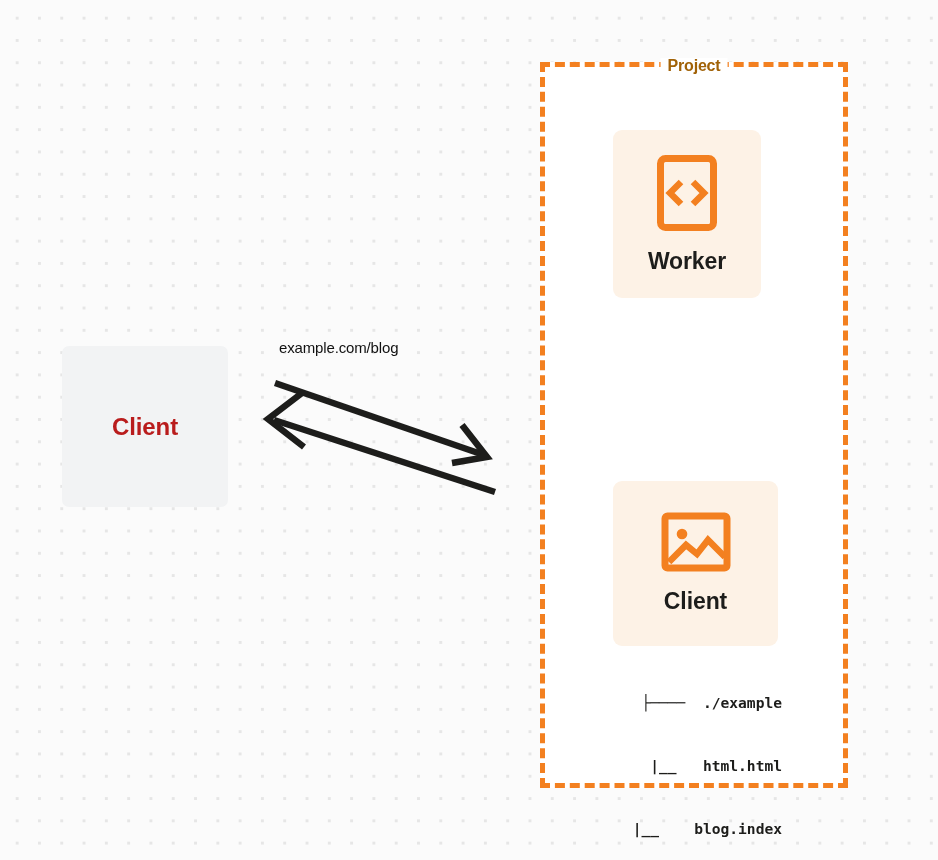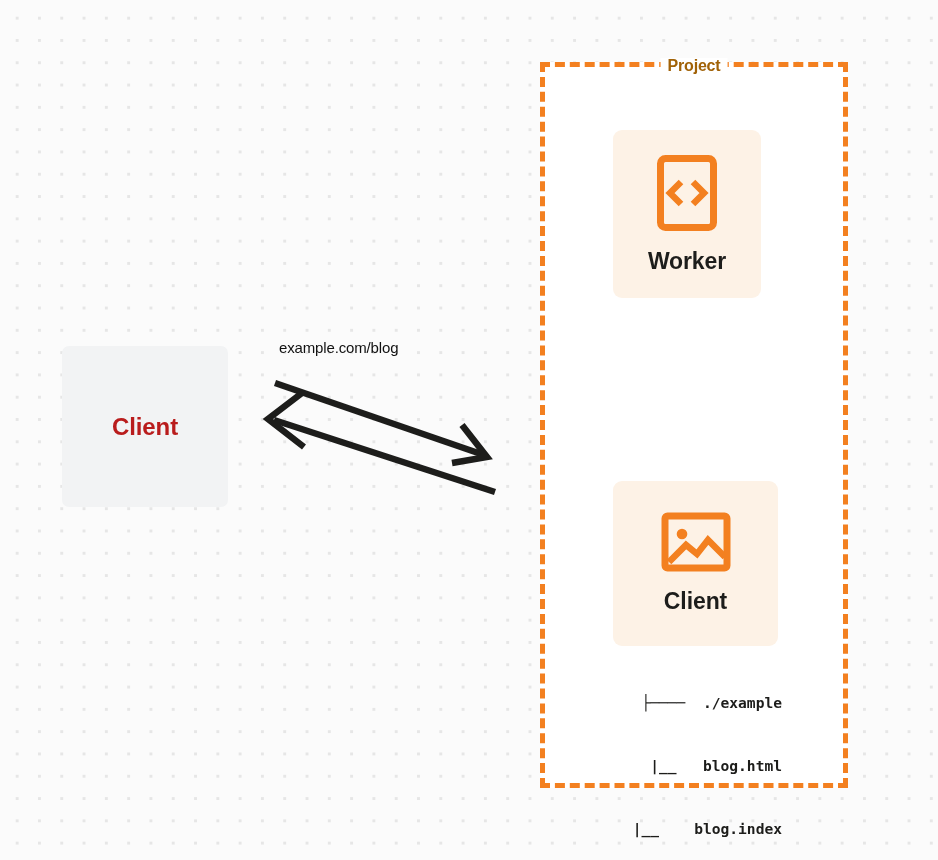--- a/index.html
+++ b/index.html
@@ -175,16 +175,16 @@
   <svg class="service-icon" width="70" height="60" viewBox="0 0 70 60">
     <rect x="4" y="4" width="62" height="52" rx="2.5" ry="2.5" fill="none" stroke="#f38020" stroke-width="7"></rect>
     <circle cx="21" cy="22" r="5.3" fill="#f38020"></circle>
     <polyline points="8,50 25,33 36,42 47,28 64,45" fill="none" stroke="#f38020" stroke-width="6.5" stroke-linecap="butt" stroke-linejoin="miter"></polyline>
   </svg>
   <span class="service-label">Client</span>
 </div>
 
 <div id="assets-file-tree">
   <span class="tree-line">├────  ./example</span>
-  <span class="tree-line">    |__   blog.html</span>
+  <span class="tree-line">    |__   html.html</span>
   <span class="tree-line">    |__    blog.index</span>
   
 </div>
 
 </body></html>

